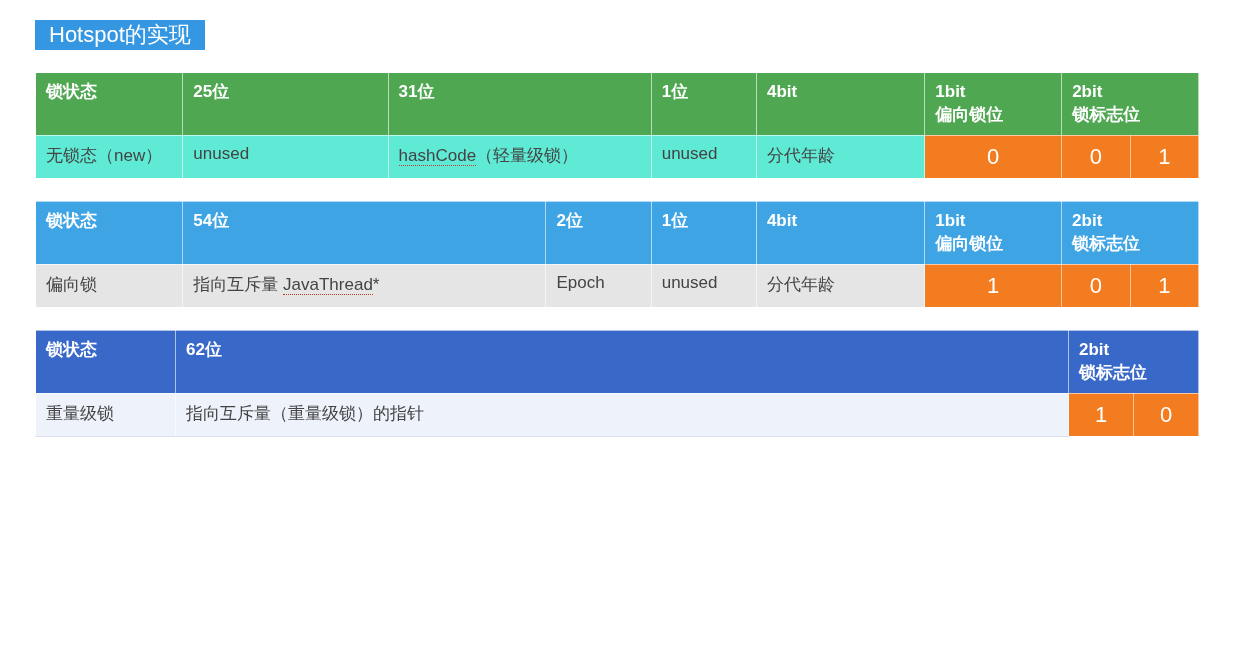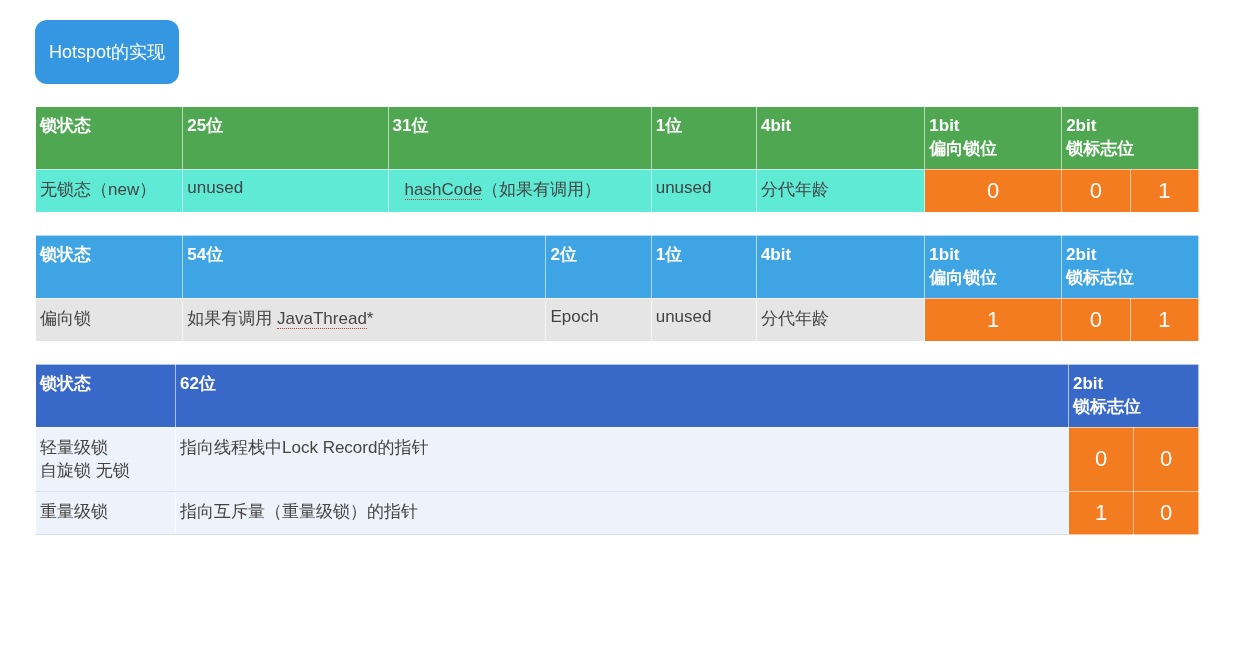--- a/index.html
+++ b/index.html
@@ -6,34 +6,33 @@
     margin: 0;
     padding: 20px 35px;
     font-family: "Helvetica Neue", Arial, "PingFang SC", "Microsoft YaHei", sans-serif;
     background: #fff;
     color: #333;
   }
   .title-pill {
     display: inline-block;
     background: #3597e2;
     color: #fff;
-    font-size: 18px;
-    padding: 20px 14px;
+    font-size: 22px;
+    padding: 0 14px;
     margin-bottom: 22px;
-    border-radius: 12px;
   }
   table {
     border-collapse: collapse;
     width: 100%;
     margin-bottom: 22px;
     table-layout: fixed;
   }
   th, td {
     text-align: left;
-    padding: 8px 4px;
+    padding: 8px 10px;
     font-size: 17px;
     vertical-align: top;
     border: 1px solid rgba(255,255,255,0.6);
   }
   th {
     color: #fff;
     font-weight: 600;
     line-height: 1.35;
   }
   .sub {
@@ -57,21 +56,21 @@
   td.bit {
     background: #f47c20 !important;
     color: #fff;
     text-align: center;
     font-size: 22px;
     vertical-align: middle;
     border: 1px solid rgba(255,255,255,0.55);
   }
 
   
-  .uline { border-bottom: 1px dotted #c0392b; margin-left: 12px; }
+  .uline { border-bottom: 1px dotted #c0392b; }
   .red-dot { border-bottom: 1px dotted #c0392b; }
 
   .multi-line { line-height: 1.4; }
 </style>
 </head>
 <body>
 
 
 
 <div class="title-pill">Hotspot的实现</div>
@@ -101,21 +100,21 @@
     </th>
     <th colspan="2">
       <span>2bit</span>
       <span class="sub">锁标志位</span>
     </th>
   </tr>
   <tr>
     <td>无锁态（new）</td>
     <td>unused</td>
     <td>
-      <span class="uline">hashCode</span><span>（如果有调用）</span>
+      <span class="uline">hashCode</span><span>（轻量级锁）</span>
     </td>
     <td>unused</td>
     <td>分代年龄</td>
     <td class="bit">0</td>
     <td class="bit">0</td>
     <td class="bit">1</td>
   </tr>
 </tbody>
   </table>
 
@@ -143,21 +142,21 @@
       <span class="sub">偏向锁位</span>
     </th>
     <th colspan="2">
       <span>2bit</span>
       <span class="sub">锁标志位</span>
     </th>
   </tr>
   <tr>
     <td>偏向锁</td>
     <td>
-      <span>如果有调用 </span><span class="red-dot">JavaThread</span><span>*</span>
+      <span>指向互斥量 </span><span class="red-dot">JavaThread</span><span>*</span>
     </td>
     <td>Epoch</td>
     <td>unused</td>
     <td>分代年龄</td>
     <td class="bit">1</td>
     <td class="bit">0</td>
     <td class="bit">1</td>
   </tr>
 </tbody>
   </table>
@@ -173,29 +172,20 @@
   <tbody>
       <tr>
     <th>锁状态</th>
     <th>62位</th>
     <th colspan="2">
       <span>2bit</span>
       <span class="sub">锁标志位</span>
     </th>
   </tr>
 
-  <tr>
-    <td class="multi-line">
-      <span>轻量级锁</span><br>
-      <span>自旋锁 无锁</span>
-    </td>
-    <td>指向线程栈中Lock Record的指针</td>
-    <td class="bit">0</td>
-    <td class="bit">0</td>
-  </tr>
 
   <tr>
     <td>重量级锁</td>
     <td>指向互斥量（重量级锁）的指针</td>
     <td class="bit">1</td>
     <td class="bit">0</td>
   </tr>
 
 </tbody>
   </table>

